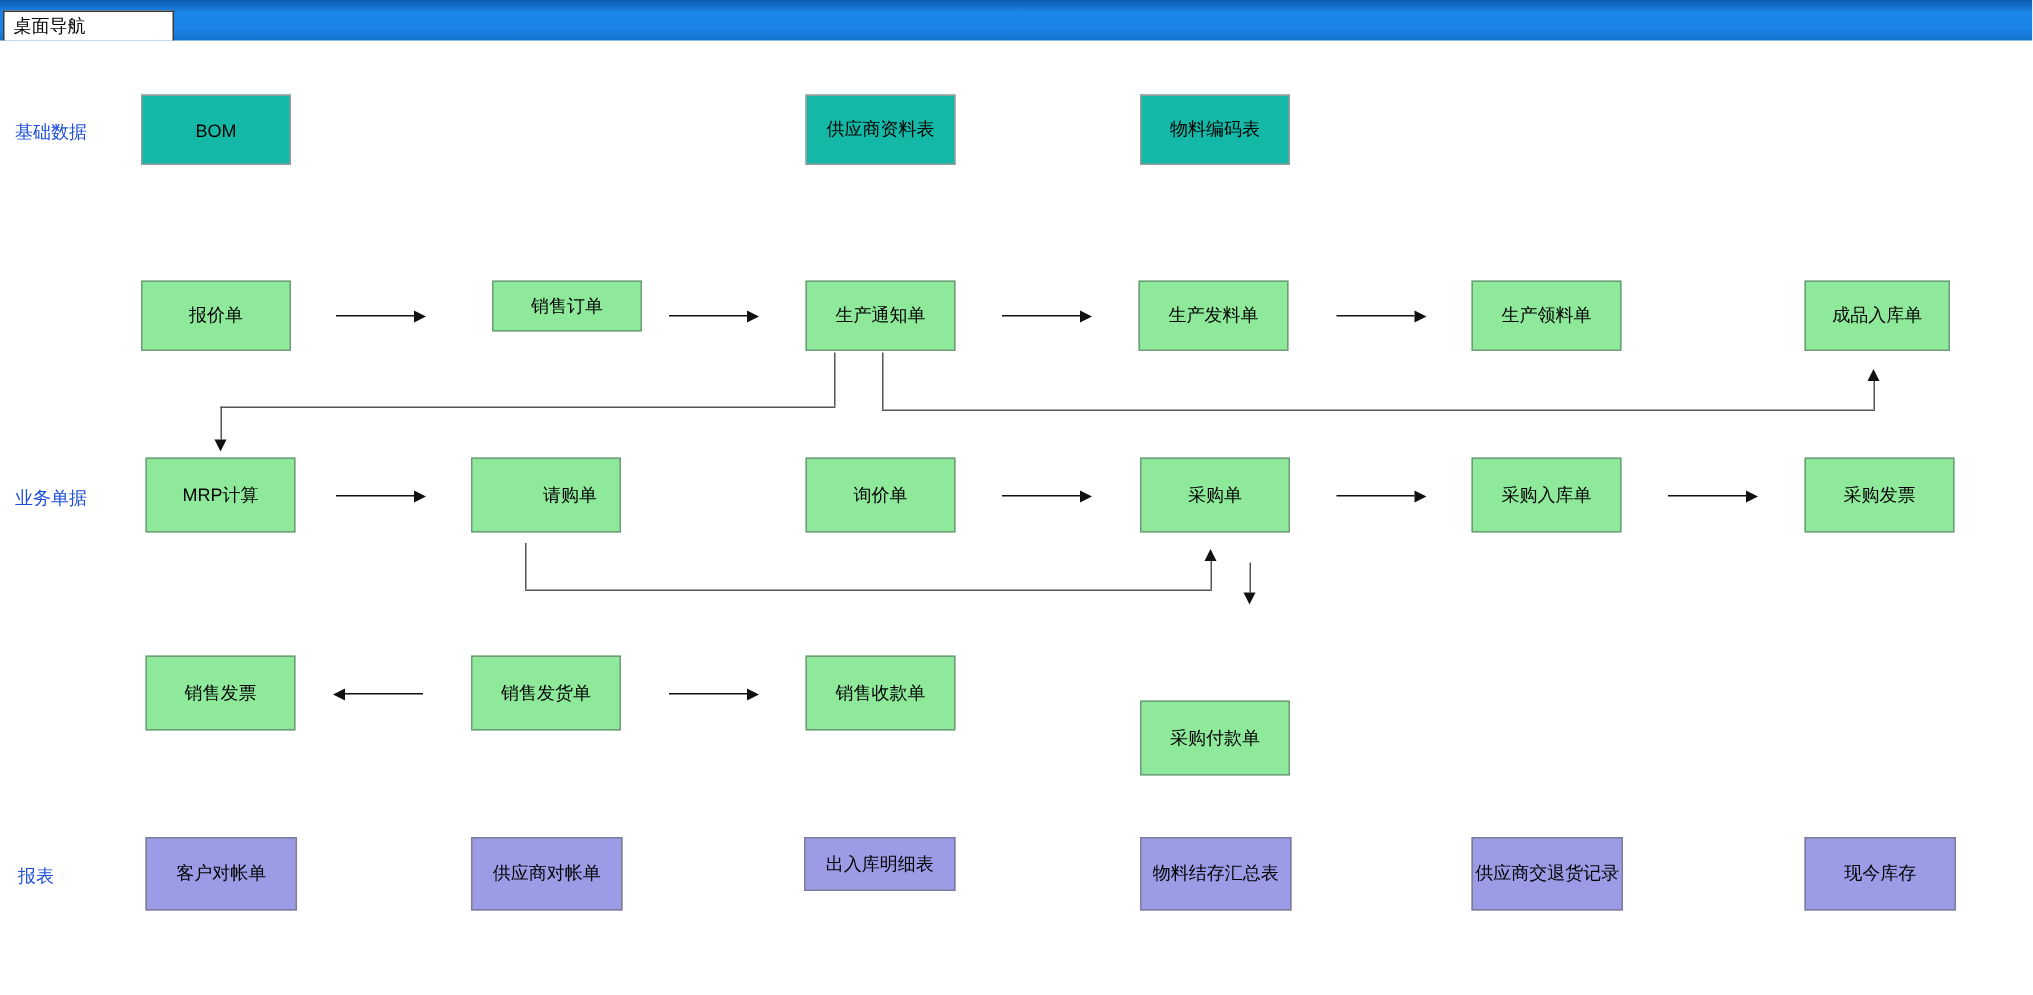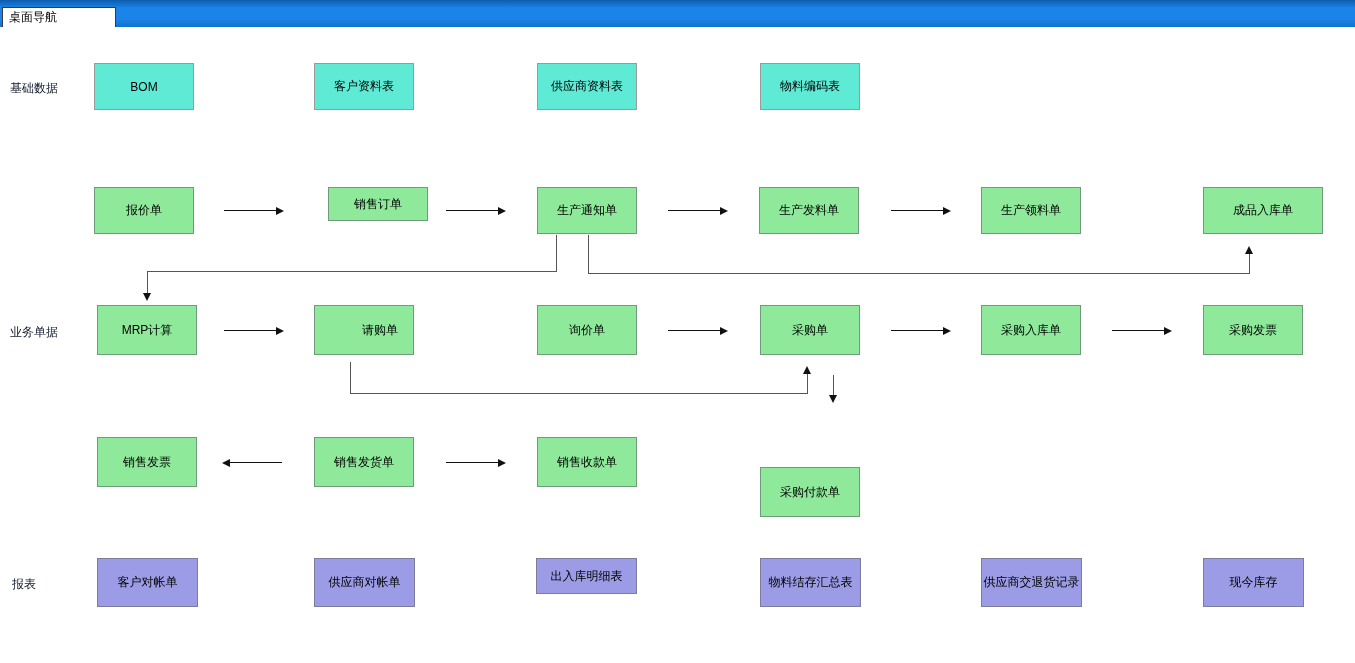--- a/index.html
+++ b/index.html
@@ -5,25 +5,25 @@
   html,body{margin:0;padding:0;background:#fff;}
   .screen{position:relative;width:1355px;height:663px;background:#ffffff;overflow:hidden;
           font-family:"Liberation Sans","DejaVu Sans",sans-serif;color:#000;}
   
   .topbar{position:absolute;left:0;top:0;width:1355px;height:27px;
           background:linear-gradient(180deg,#0d5cae 0%,#1b84e8 30%,#1b84e8 72%,#1272cd 100%);}
   .tab{position:absolute;left:2px;top:7px;width:106px;height:19px;background:#ffffff;
        border:1px solid #3a3a3a;border-bottom:none;display:flex;align-items:center;
        padding-left:6px;font-size:12px;box-sizing:content-box;}
   
-  .rowlabel{position:absolute;font-size:12px;color:#0f172a;}
+  .rowlabel{position:absolute;font-size:12px;color:#1d4ed8;}
   
   .node{position:absolute;display:flex;align-items:center;justify-content:center;
         font-size:12px;text-align:center;box-sizing:border-box;cursor:default;white-space:nowrap;}
-  .gray{background:#5eead4;border:1px solid #9a9a9a;}
+  .gray{background:#14b8a6;border:1px solid #9a9a9a;}
   .green{background:#8ee99b;border:1px solid #6f9b7a;}
   .purple{background:#9b9be6;border:1px solid #7d7d99;text-align:right;}
   
   .arrow{position:absolute;display:flex;align-items:center;height:9px;}
   .arrow .shaft{flex:1 1 auto;height:1px;background:#111;}
   .head-r{width:0;height:0;border-top:4px solid transparent;border-bottom:4px solid transparent;border-left:8px solid #111;}
   .head-l{width:0;height:0;border-top:4px solid transparent;border-bottom:4px solid transparent;border-right:8px solid #111;}
   
   .cline{position:absolute;background:#555;}
   .head-u{position:absolute;width:0;height:0;border-left:4px solid transparent;border-right:4px solid transparent;border-bottom:8px solid #111;}
@@ -38,30 +38,29 @@
     <div class="tab">
       <span>桌面导航</span>
     </div>
   </div>
 
   <span class="rowlabel" style="left:10px;top:80px;">基础数据</span>
   <span class="rowlabel" style="left:10px;top:324px;">业务单据</span>
   <span class="rowlabel" style="left:12px;top:576px;">报表</span>
 
   <div class="node gray" style="left:94px;top:63px;width:100px;height:47px;">BOM</div>
-  <div class="node gray" style="left:314px;top:63px;width:100px;height:47px;">客户资料表</div>
   <div class="node gray" style="left:537px;top:63px;width:100px;height:47px;">供应商资料表</div>
   <div class="node gray" style="left:760px;top:63px;width:100px;height:47px;">物料编码表</div>
 
   <div class="node green" style="left:94px;top:187px;width:100px;height:47px;">报价单</div>
   <div class="node green" style="left:328px;top:187px;width:100px;height:34px;">销售订单</div>
   <div class="node green" style="left:537px;top:187px;width:100px;height:47px;">生产通知单</div>
   <div class="node green" style="left:759px;top:187px;width:100px;height:47px;">生产发料单</div>
   <div class="node green" style="left:981px;top:187px;width:100px;height:47px;">生产领料单</div>
-  <div class="node green" style="left:1203px;top:187px;width:120px;height:47px;">成品入库单</div>
+  <div class="node green" style="left:1203px;top:187px;width:97px;height:47px;">成品入库单</div>
 
   <div class="node green" style="left:97px;top:305px;width:100px;height:50px;">MRP计算</div>
   <div class="node green" style="left:314px;top:305px;width:100px;height:50px;padding-left:32px;">请购单</div>
   <div class="node green" style="left:537px;top:305px;width:100px;height:50px;">询价单</div>
   <div class="node green" style="left:760px;top:305px;width:100px;height:50px;">采购单</div>
   <div class="node green" style="left:981px;top:305px;width:100px;height:50px;">采购入库单</div>
   <div class="node green" style="left:1203px;top:305px;width:100px;height:50px;">采购发票</div>
 
   <div class="node green" style="left:97px;top:437px;width:100px;height:50px;text-align:center;">销售发票</div>
   <div class="node green" style="left:314px;top:437px;width:100px;height:50px;">销售发货单</div>

